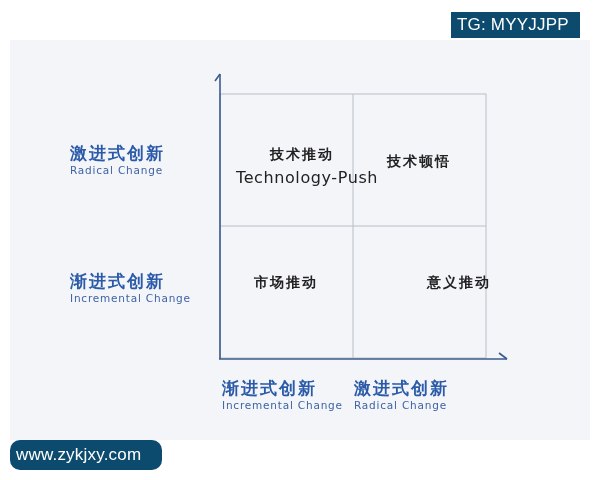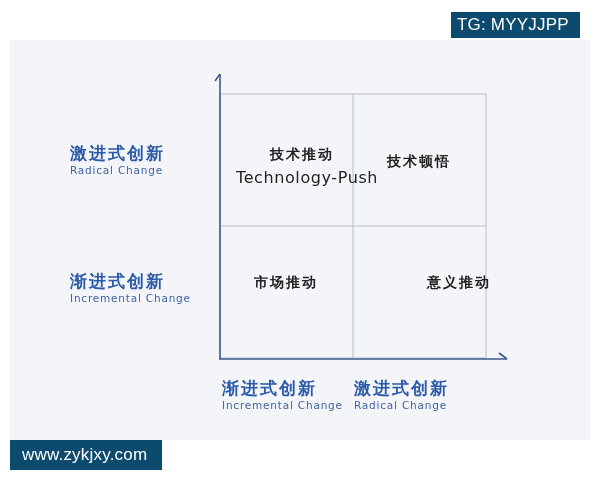--- a/index.html
+++ b/index.html
@@ -12,21 +12,21 @@
     position: absolute; left: 10px; top: 40px; width: 580px; height: 400px;
     background: #f3f5f9;
   }
   .watermark {
     position: absolute; background: #0c4a6e; color: #ffffff;
     font-family: Liberation Sans, sans-serif;
     font-size: 17px; line-height: 26px; padding: 0 6px;
     letter-spacing: 0.2px;
   }
   .wm-top { left: 451px; top: 12px; height: 26px; width: 129px; padding: 0 0 0 6px; box-sizing: border-box; }
-  .wm-bottom { left: 10px; top: 440px; height: 30px; line-height: 30px; width: 152px; box-sizing: border-box; padding-left: 12px; }
+  .wm-bottom { left: 10px; top: 440px; height: 30px; line-height: 30px; width: 152px; box-sizing: border-box; padding-left: 6px; border-radius: 10px; }
 
   svg.axes { position: absolute; left: 0; top: 0; }
 
   .label-block { position: absolute; text-align: left; }
   .cn-blue {
     color: #2b5aa8; font-size: 17px; font-weight: bold; letter-spacing: 2px;
     line-height: 20px; white-space: nowrap;
   }
   .en-blue {
     color: #3f63a3; font-size: 10.5px; letter-spacing: 0.8px; line-height: 14px;

